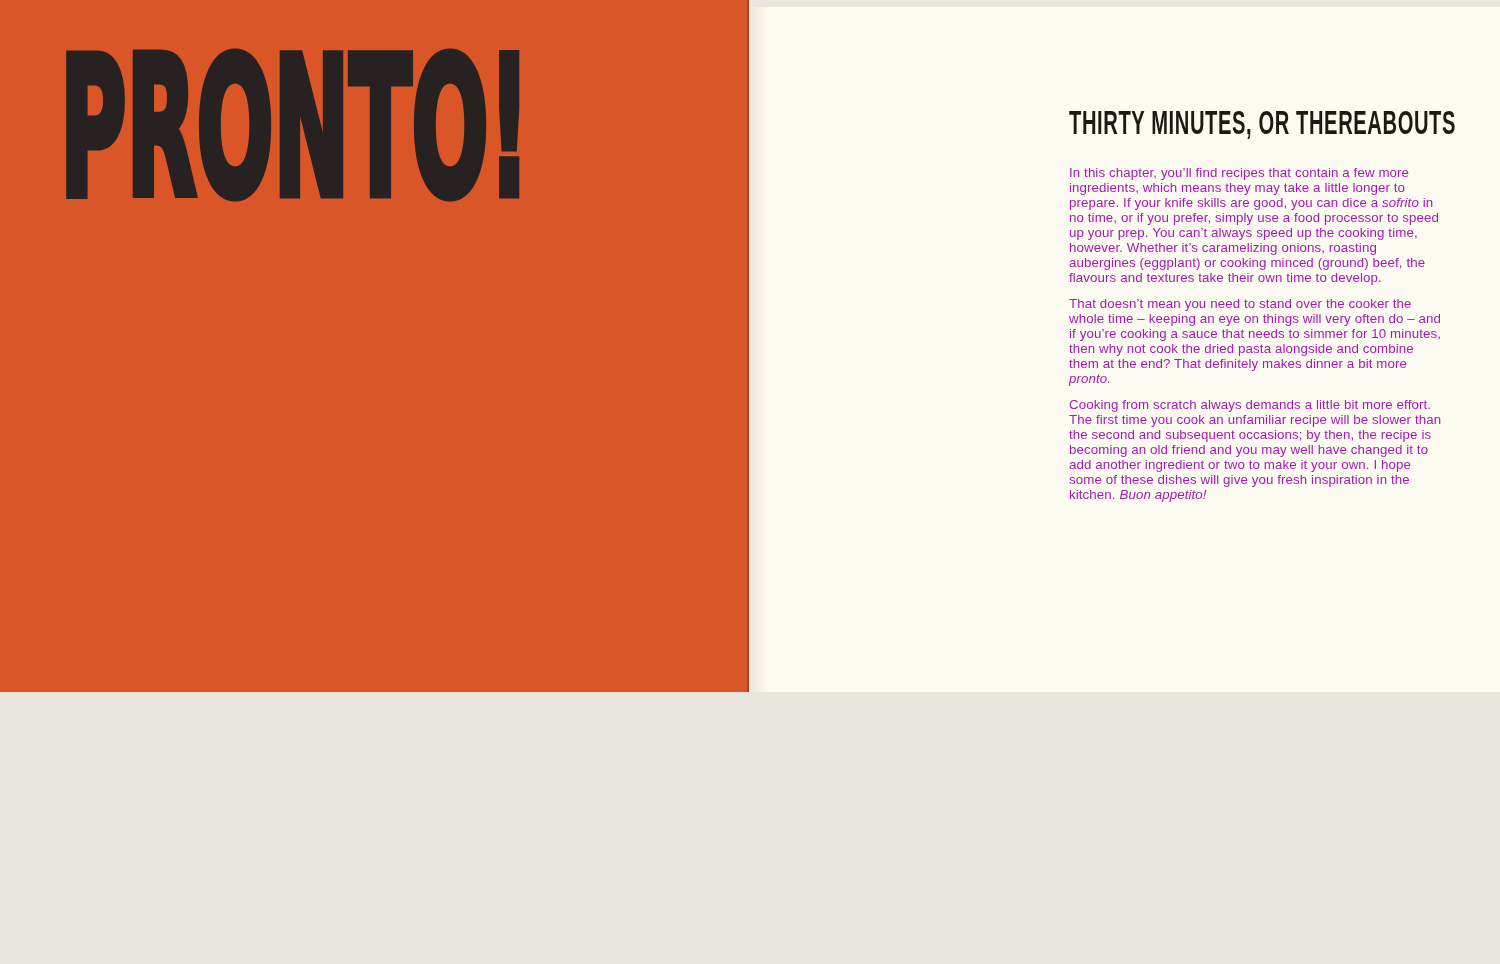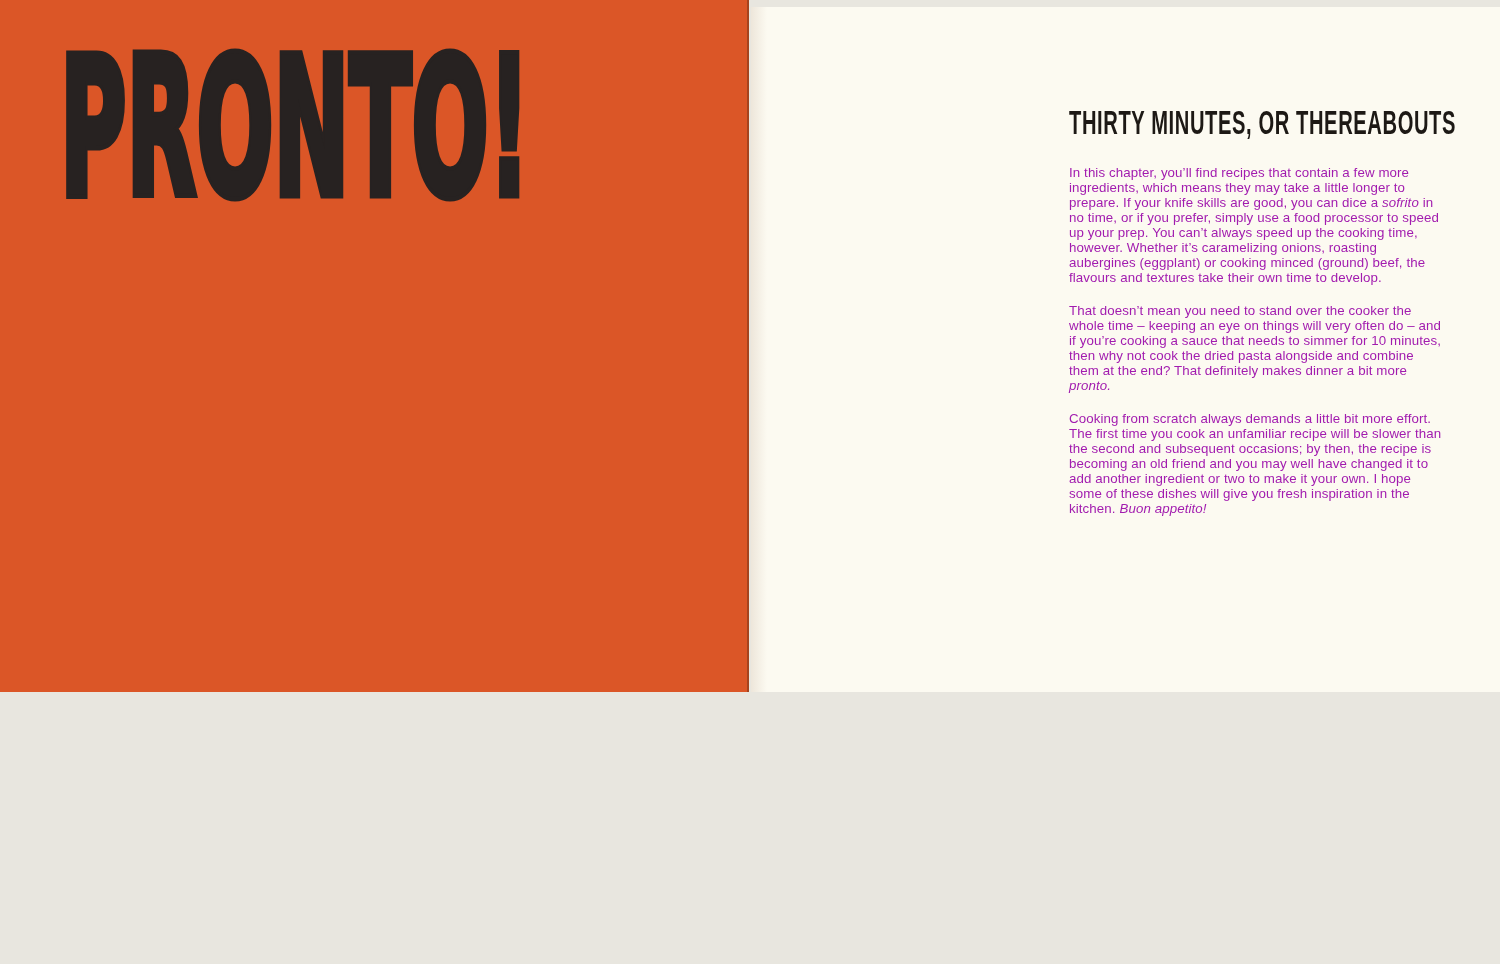--- a/index.html
+++ b/index.html
@@ -60,21 +60,21 @@
   .body-text {
     position: absolute;
     left: 318px;
     top: 158px;
     width: 378px;
     font-size: 13.3px;
     line-height: 15px;
     letter-spacing: 0.1px;
     color: #a21caf;
   }
-  .para + .para { margin-top: 18px; }
+  .para + .para { margin-top: 11px; }
   .it { font-style: italic; }
   .page-footer {
     position: absolute;
     left: 318px;
     top: 915px;
     width: 364px;
     font-size: 12.5px;
     color: #14532d;
     font-style: italic;
   }

